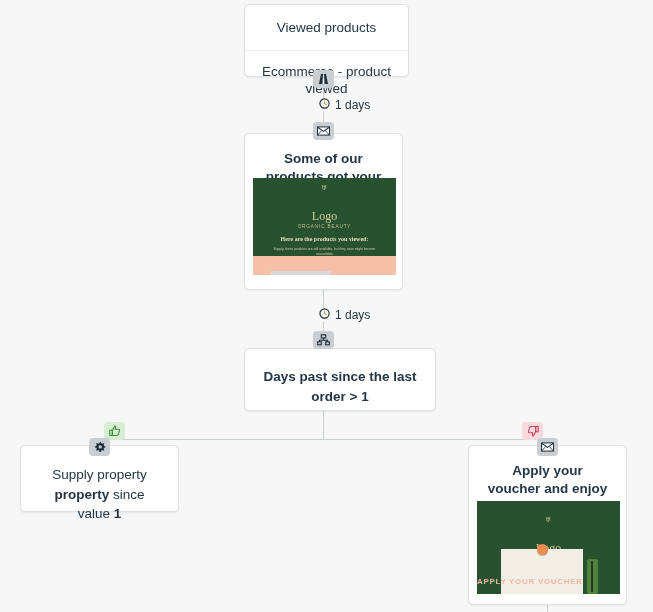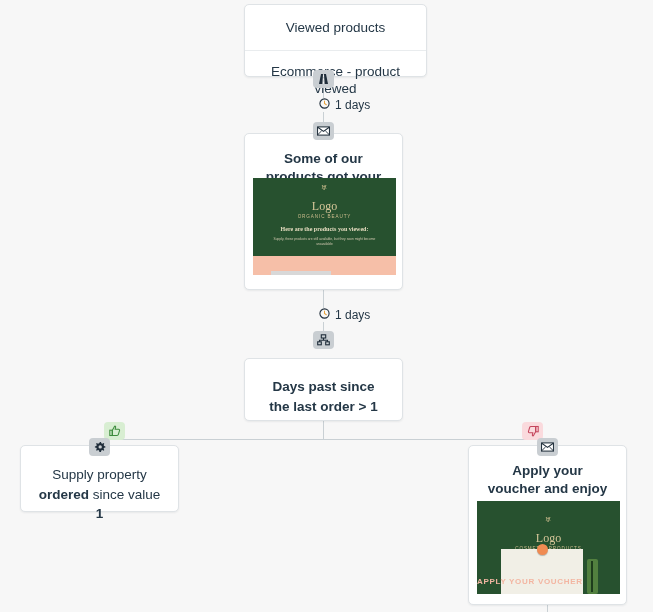--- a/index.html
+++ b/index.html
@@ -103,21 +103,21 @@
     letter-spacing:.5px;
     color:#cdbd8e;
     line-height:1;
     margin:0;
   }
   .logo-word{
     font-family:"Liberation Serif", serif;
     font-size:12px;
     color:#d7c79a;
     line-height:1.1;
-    margin:8px 0 0 0;
+    margin:18px 0 0 0;
   }
   .logo-tag{
     font-size:4.6px;
     letter-spacing:.9px;
     color:#cdbd8e;
     margin:1px 0 0 0;
     line-height:1.1;
   }
   .thumb-head{
     font-family:"Liberation Serif", serif;
@@ -181,21 +181,21 @@
   <div class="vline" style="left:323px;top:289px;height:21px;"></div>
   <div class="vline" style="left:323px;top:318px;height:18px;"></div>
   <div class="vline" style="left:323px;top:406px;height:34px;"></div>
   <div class="hline" style="left:106px;top:439px;width:433px;"></div>
   <div class="vline" style="left:106px;top:439px;height:9px;"></div>
   <div class="vline" style="left:539px;top:439px;height:9px;"></div>
   <div class="vline" style="left:99px;top:445px;height:4px;"></div>
   <div class="vline" style="left:547px;top:445px;height:4px;"></div>
   <div class="vline" style="left:547px;top:605px;height:7px;"></div>
 
-  <div class="card" style="left:244px;top:4px;width:183px;height:73px;">
+  <div class="card" style="left:244px;top:4px;width:165px;height:73px;">
     <div class="card-title">Viewed products</div>
     <div class="card-sub">Ecommerce - product viewed</div>
   </div>
   <div class="badge gray" style="left:313px;top:70px;">
     <svg width="13" height="12" viewBox="0 0 13 12" aria-hidden="true">
       <path d="M4 1 L2 11 L5.3 11 L6 1 Z" fill="#1f2d3a"></path>
       <path d="M9 1 L11 11 L7.7 11 L7 1 Z" fill="#1f2d3a"></path>
       <rect x="6.2" y="2" width="0.7" height="2" fill="#ffffff"></rect>
       <rect x="6.2" y="5.3" width="0.7" height="2" fill="#ffffff"></rect>
       <rect x="6.2" y="8.6" width="0.7" height="2" fill="#ffffff"></rect>
@@ -240,42 +240,42 @@
   <div class="delay" style="left:313px;top:308px;">
     <span>
       <svg width="11" height="11" viewBox="0 0 12 12" aria-hidden="true">
         <circle cx="6" cy="6" r="5" fill="none" stroke="#1f2d3a" stroke-width="1.2"></circle>
         <path d="M6 3.2 V6 L8 7.4" fill="none" stroke="#e8a33d" stroke-width="1.1" stroke-linecap="round"></path>
       </svg>
     </span>
     <span>1 days</span>
   </div>
 
-  <div class="card" style="left:244px;top:358px;width:159px;height:63px;">
+  <div class="card" style="left:244px;top:348px;width:192px;height:63px;">
     <div class="plain-text" style="font-weight:bold;padding-top:18px;">Days past since the last order &gt; 1</div>
   </div>
   <div class="badge gray" style="left:313px;top:331px;">
     <svg width="13" height="12" viewBox="0 0 13 12" aria-hidden="true">
       <rect x="4.3" y="0.8" width="4.4" height="3.2" fill="none" stroke="#1f2d3a" stroke-width="1.1"></rect>
       <rect x="0.7" y="7.8" width="3.6" height="3" fill="none" stroke="#1f2d3a" stroke-width="1.1"></rect>
       <rect x="8.7" y="7.8" width="3.6" height="3" fill="none" stroke="#1f2d3a" stroke-width="1.1"></rect>
       <path d="M6.5 4 V6.2 M2.5 7.8 V6.2 H10.5 V7.8" fill="none" stroke="#1f2d3a" stroke-width="1.1"></path>
     </svg>
   </div>
 
   <div class="badge green" style="left:104px;top:422px;">
     <svg width="12" height="12" viewBox="0 0 12 12" aria-hidden="true">
       <path d="M3.4 5.2 L5.6 1.2 C6.4 0.9 6.9 1.5 6.6 2.4 L6.1 4.3 L9.6 4.3 C10.4 4.3 10.8 5 10.5 5.7 L9.4 9.4 C9.2 10.1 8.7 10.5 8 10.5 L3.4 10.5 Z" fill="none" stroke="#3d8b3d" stroke-width="1.05" stroke-linejoin="round"></path>
       <rect x="0.8" y="5.2" width="2.4" height="5.3" fill="none" stroke="#3d8b3d" stroke-width="1.05"></rect>
     </svg>
   </div>
 
   <div class="card" style="left:20px;top:445px;width:159px;height:67px;">
     <div class="plain-text" style="padding-top:19px;">
-      <span>Supply property </span><b>ordered</b><span> since value </span><b>1</b>
+      <span>Supply property </span><b>property</b><span> since value </span><b>1</b>
     </div>
   </div>
   <div class="badge gray" style="left:89px;top:438px;">
     <svg width="12" height="12" viewBox="0 0 12 12" aria-hidden="true">
       <path d="M6 0.9 L7 0.9 L7.3 2.3 L8.4 2.8 L9.6 2.1 L10.3 2.8 L9.6 4 L10.1 5.1 L11.4 5.4 L11.4 6.4 L10.1 6.7 L9.6 7.8 L10.3 9 L9.6 9.7 L8.4 9 L7.3 9.5 L7 10.9 L5.4 10.9 L5.1 9.5 L4 9 L2.8 9.7 L2.1 9 L2.8 7.8 L2.3 6.7 L0.9 6.4 L0.9 5.4 L2.3 5.1 L2.8 4 L2.1 2.8 L2.8 2.1 L4 2.8 L5.1 2.3 Z" fill="#1f2d3a"></path>
       <circle cx="6.2" cy="5.9" r="1.7" fill="#c9ced2"></circle>
     </svg>
   </div>
 
   <div class="badge red" style="left:522px;top:422px;">

